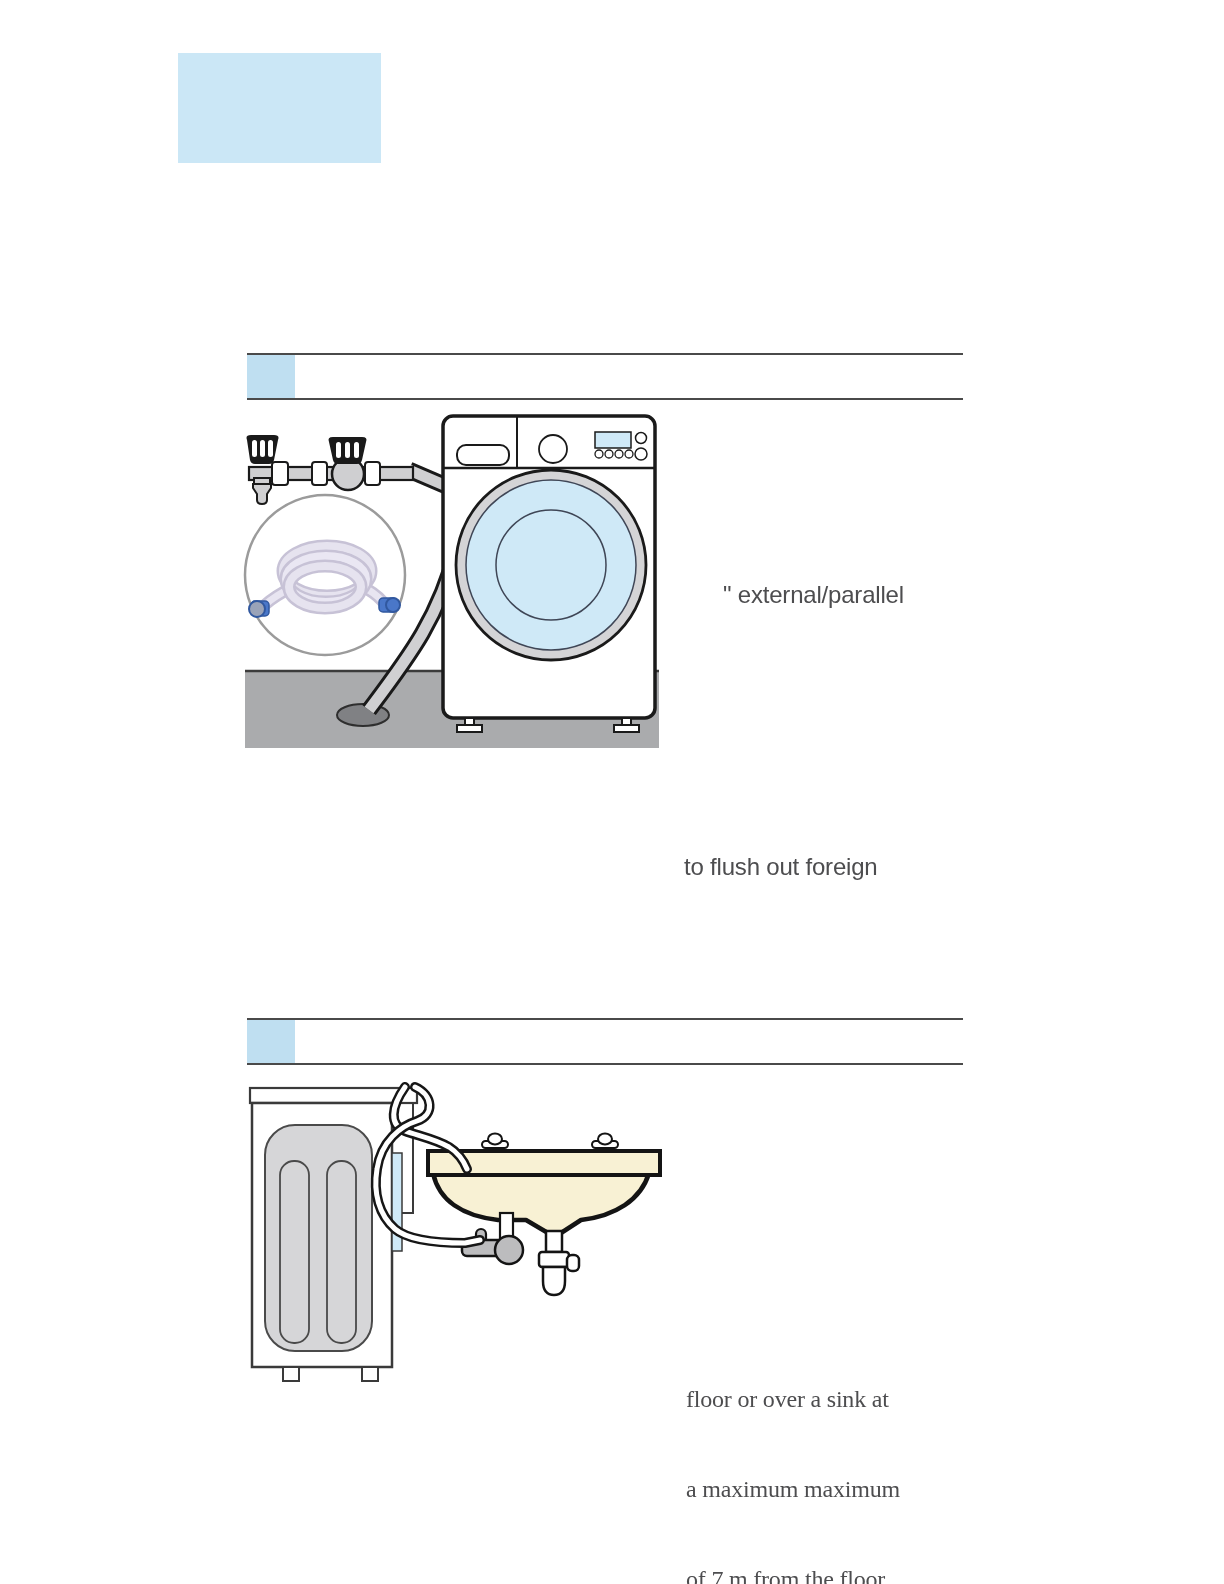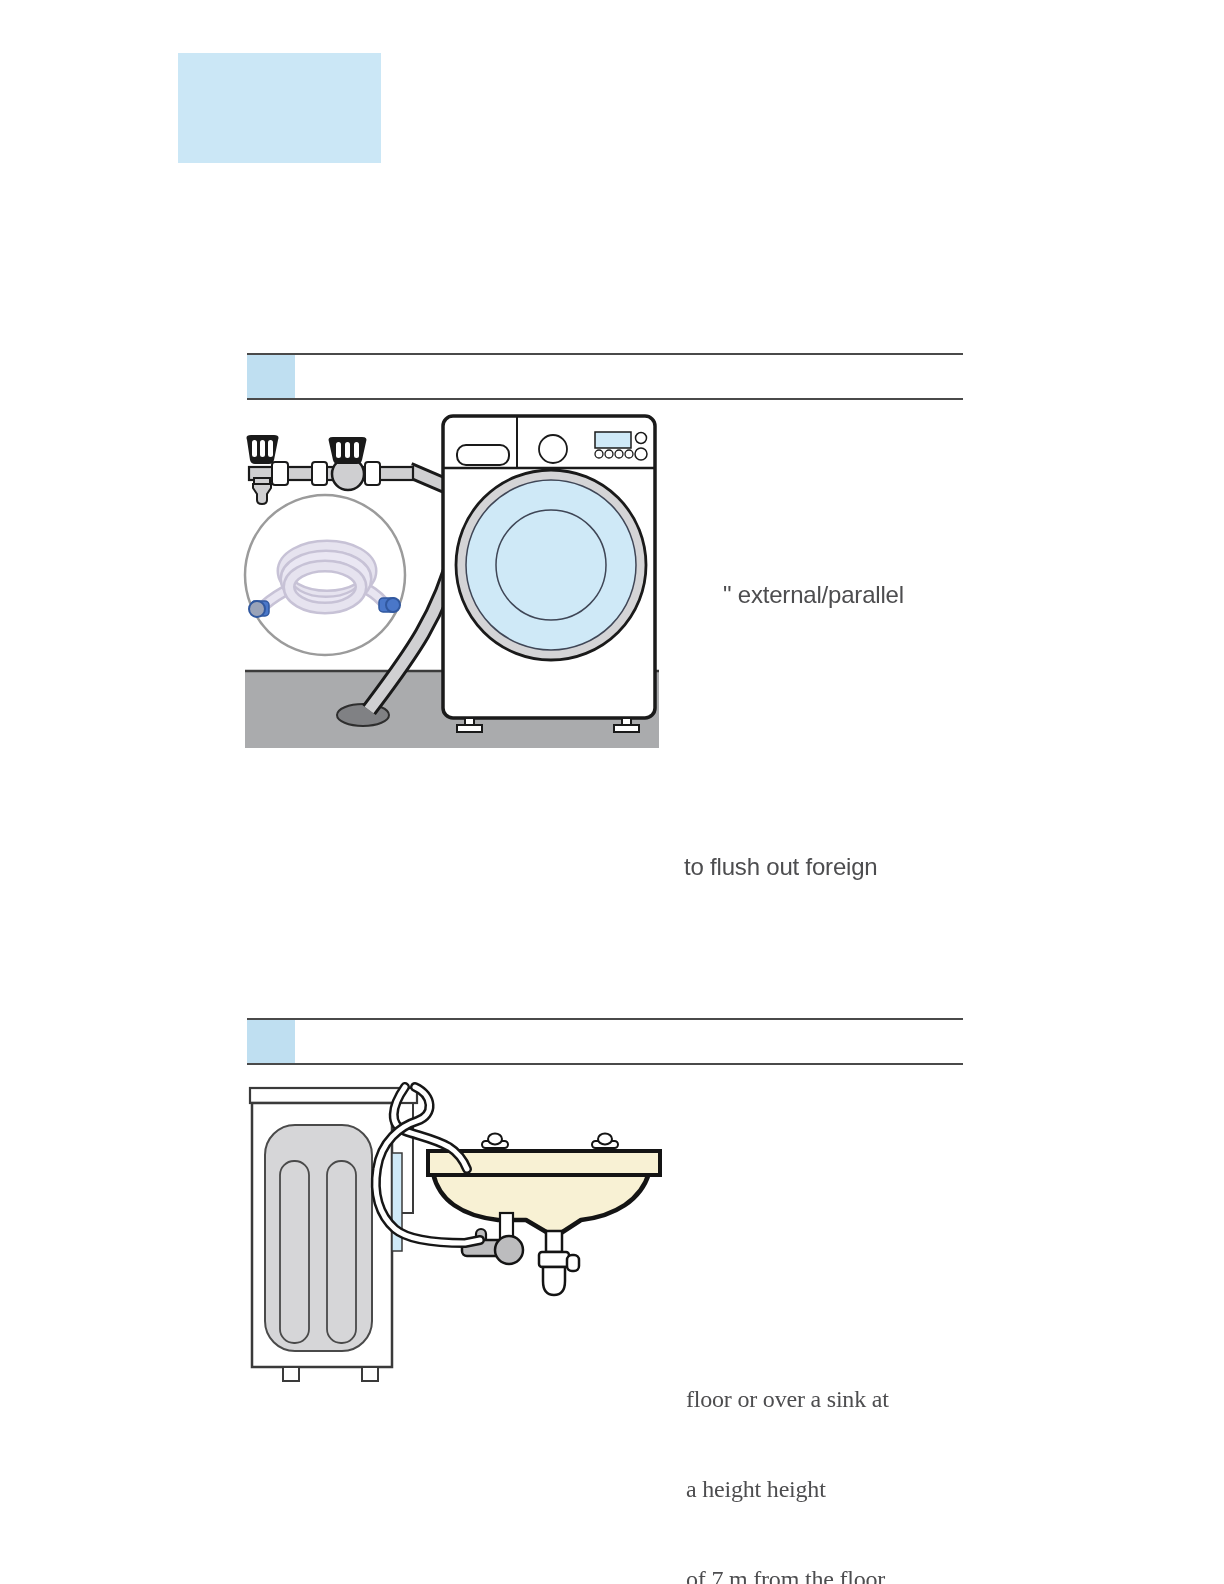--- a/index.html
+++ b/index.html
@@ -189,15 +189,15 @@
     <path d="M 162 14 C 148 34, 146 52, 162 58 C 176 63, 192 66, 206 74 C 214 79, 220 86, 224 96" fill="none" stroke="#ffffff" stroke-width="5"></path>
   </g>
   <g stroke-linecap="round" stroke-linejoin="round">
     <path d="M 172 14 C 190 22, 192 42, 174 48 C 158 53, 138 68, 134 96 C 130 120, 136 142, 152 156 C 166 168, 196 170, 222 170 L 237 167" fill="none" stroke="#161616" stroke-width="10"></path>
     <path d="M 172 14 C 190 22, 192 42, 174 48 C 158 53, 138 68, 134 96 C 130 120, 136 142, 152 156 C 166 168, 196 170, 222 170 L 237 167" fill="none" stroke="#ffffff" stroke-width="5"></path>
   </g>
 </svg>
 
 <div class="abs frag frag-sink">
   <div>floor or over a sink at</div>
-  <div>a height height</div>
+  <div>a maximum maximum</div>
   <div>of 7 m from the floor.</div>
 </div>
 
 </body></html>

